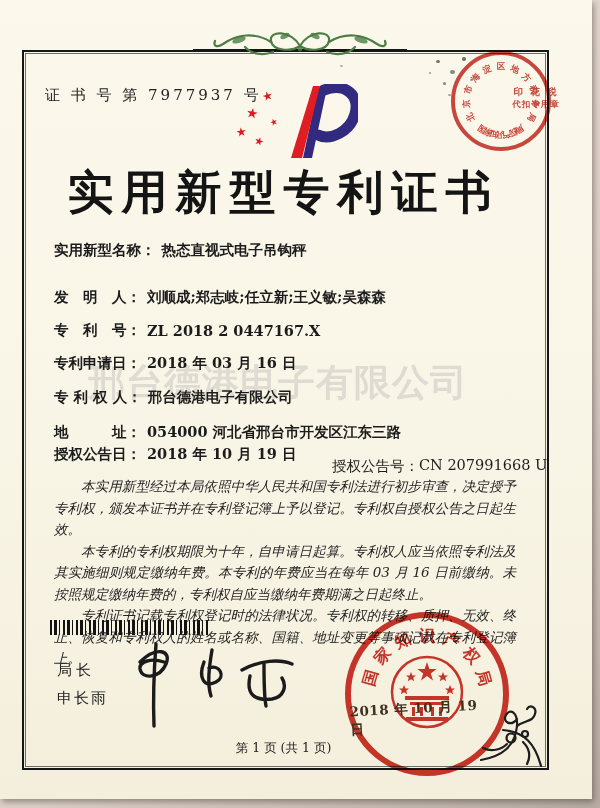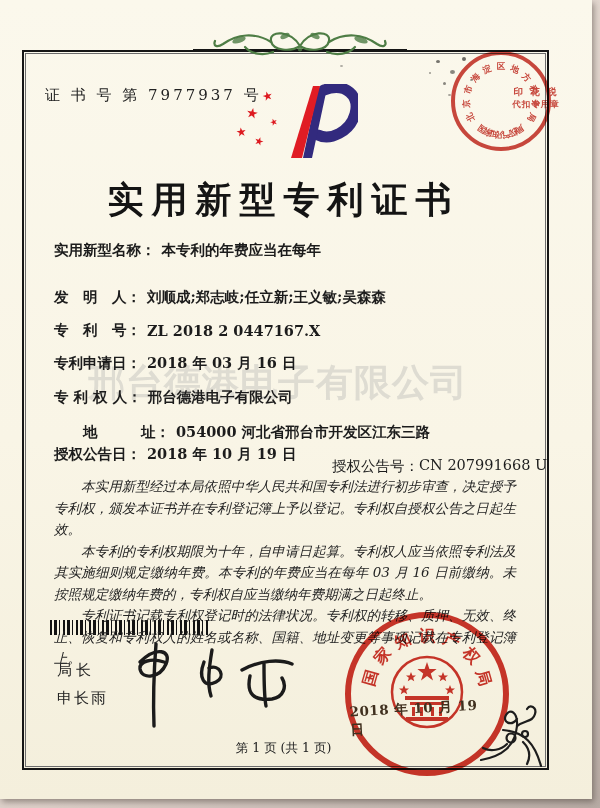--- a/index.html
+++ b/index.html
@@ -9,21 +9,21 @@
   .paper{position:absolute;left:0;top:0;width:592px;height:799px;
     background:linear-gradient(180deg,#fbf8ec 0%,#f9f5e6 55%,#f4efdc 100%);
     box-shadow:2px 3px 6px rgba(60,50,45,.45);}
   
   .frame{position:absolute;left:22px;top:50px;width:523px;height:716px;
     border:2px solid #161616;}
   .frame-inner{position:absolute;left:1px;top:1px;right:1px;bottom:1px;
     border:1px solid #6c6c6c;}
   .cert-no{position:absolute;left:45px;top:86px;font-size:15px;letter-spacing:3px;color:#222;}
   .title{position:absolute;left:22px;top:162px;width:523px;text-align:center;
-    font-size:36px;font-weight:600;letter-spacing:8px;color:#141414;margin-top:14px;}
+    font-size:46px;font-weight:600;letter-spacing:8px;color:#141414;}
   
   .logo{position:absolute;left:236px;top:84px;width:128px;height:76px;}
   .logo .star{position:absolute;color:#dd1a20;line-height:1;}
   
   .watermark{position:absolute;left:88px;top:358px;width:430px;font-size:37px;font-weight:bold;
     font-family:"DejaVu Sans","Liberation Sans",sans-serif;letter-spacing:1px;
     color:#c9c8c2;opacity:.55;white-space:nowrap;z-index:1;}
   
   .fields{position:absolute;left:54px;top:241px;width:470px;z-index:2;}
   .frow{position:absolute;left:0;display:flex;font-size:14.5px;white-space:nowrap;align-items:center;}
@@ -141,39 +141,39 @@
         <div class="l1">印 花 税</div>
         <div class="l2">代扣专用章</div>
       </div>
     </div>
 
     <div class="watermark">邢台德港电子有限公司</div>
 
     <div class="fields">
       <div class="frow" style="top:0;">
         <span class="lab">实用新型名称：</span>
-        <span class="val">本专利的年费应当在每年</span>
+        <span class="val">热态直视式电子吊钩秤</span>
       </div>
       <div class="frow" style="top:47px;">
         <span class="lab">发　明　人：</span>
         <span class="val">刘顺成;郑志岐;任立新;王义敏;吴森森</span>
       </div>
       <div class="frow" style="top:80px;">
         <span class="lab">专　利　号：</span>
         <span class="val">ZL 2018 2 0447167.X</span>
       </div>
       <div class="frow" style="top:113px;">
         <span class="lab">专利申请日：</span>
         <span class="val">2018 年 03 月 16 日</span>
       </div>
       <div class="frow" style="top:147px;">
         <span class="lab">专 利 权 人：</span>
         <span class="val">邢台德港电子有限公司</span>
       </div>
-      <div class="frow" style="top:182px;margin-left:29px;">
+      <div class="frow" style="top:182px;">
         <span class="lab">地　　　址：</span>
         <span class="val">054000 河北省邢台市开发区江东三路</span>
       </div>
       <div class="frow" style="top:204px;">
         <span class="lab">授权公告日：</span>
         <span class="val">2018 年 10 月 19 日</span>
       </div>
       <div class="grant-no" style="top:216px;">
         <span class="lab">授权公告号：</span>
         <span class="val">CN 207991668 U</span>

